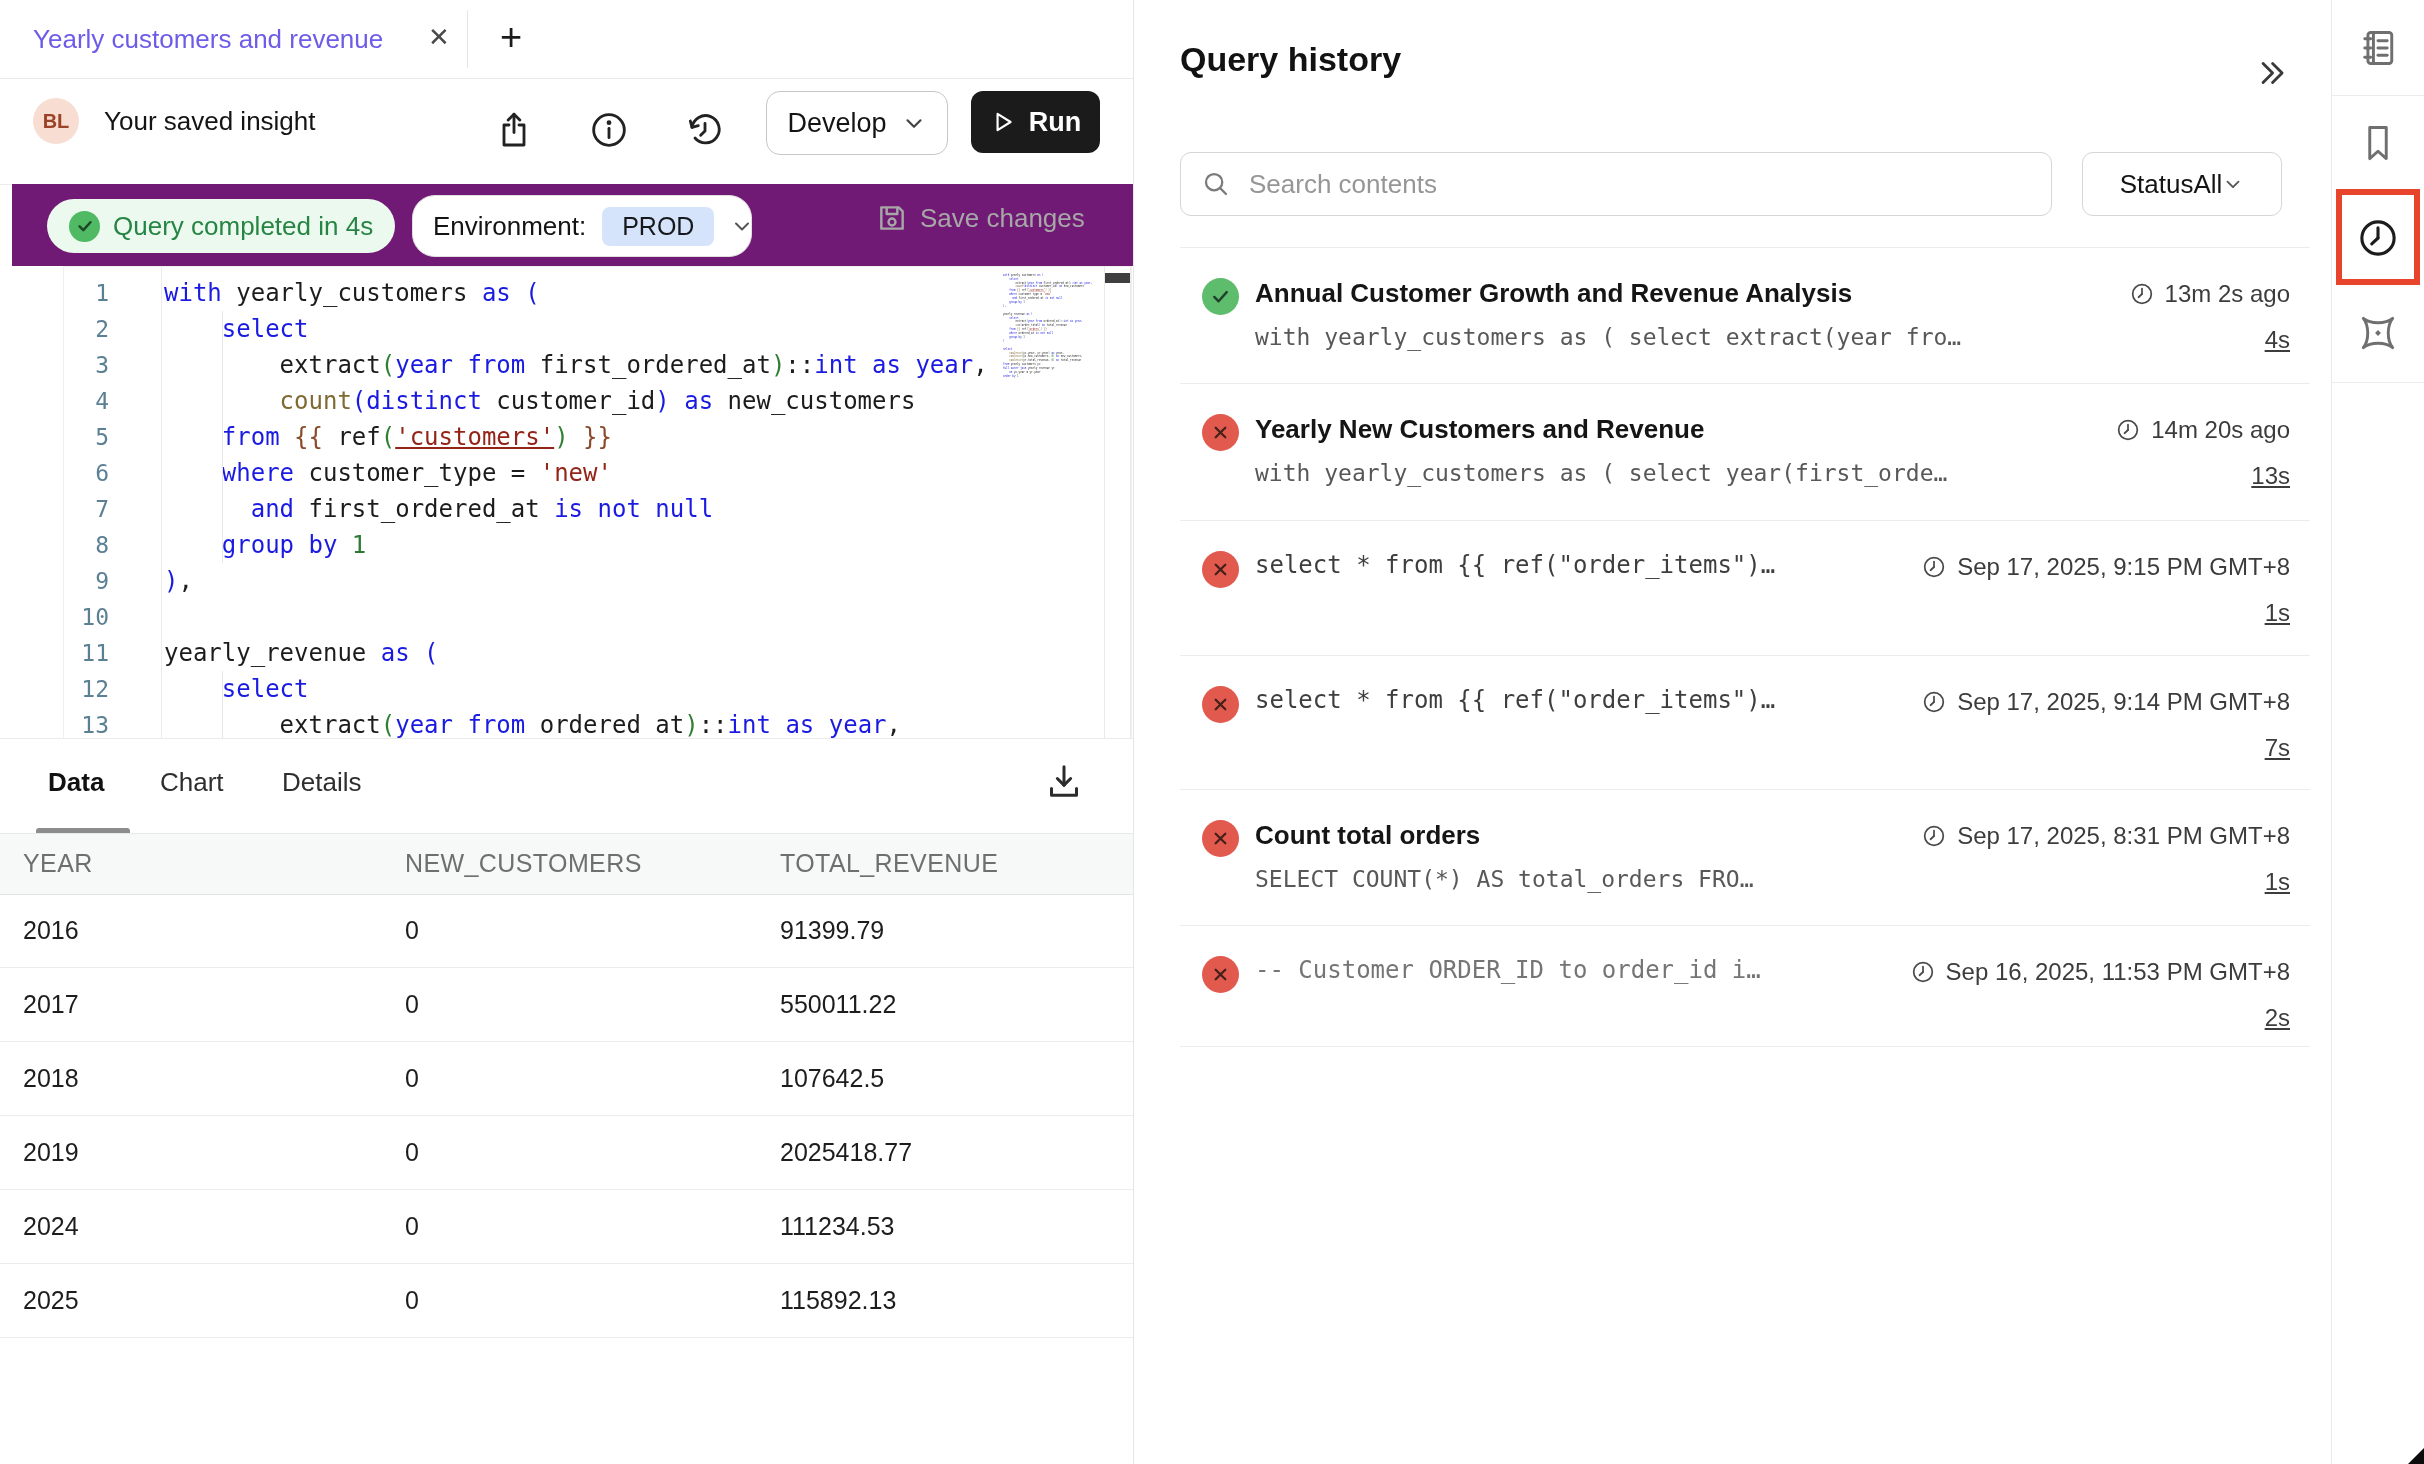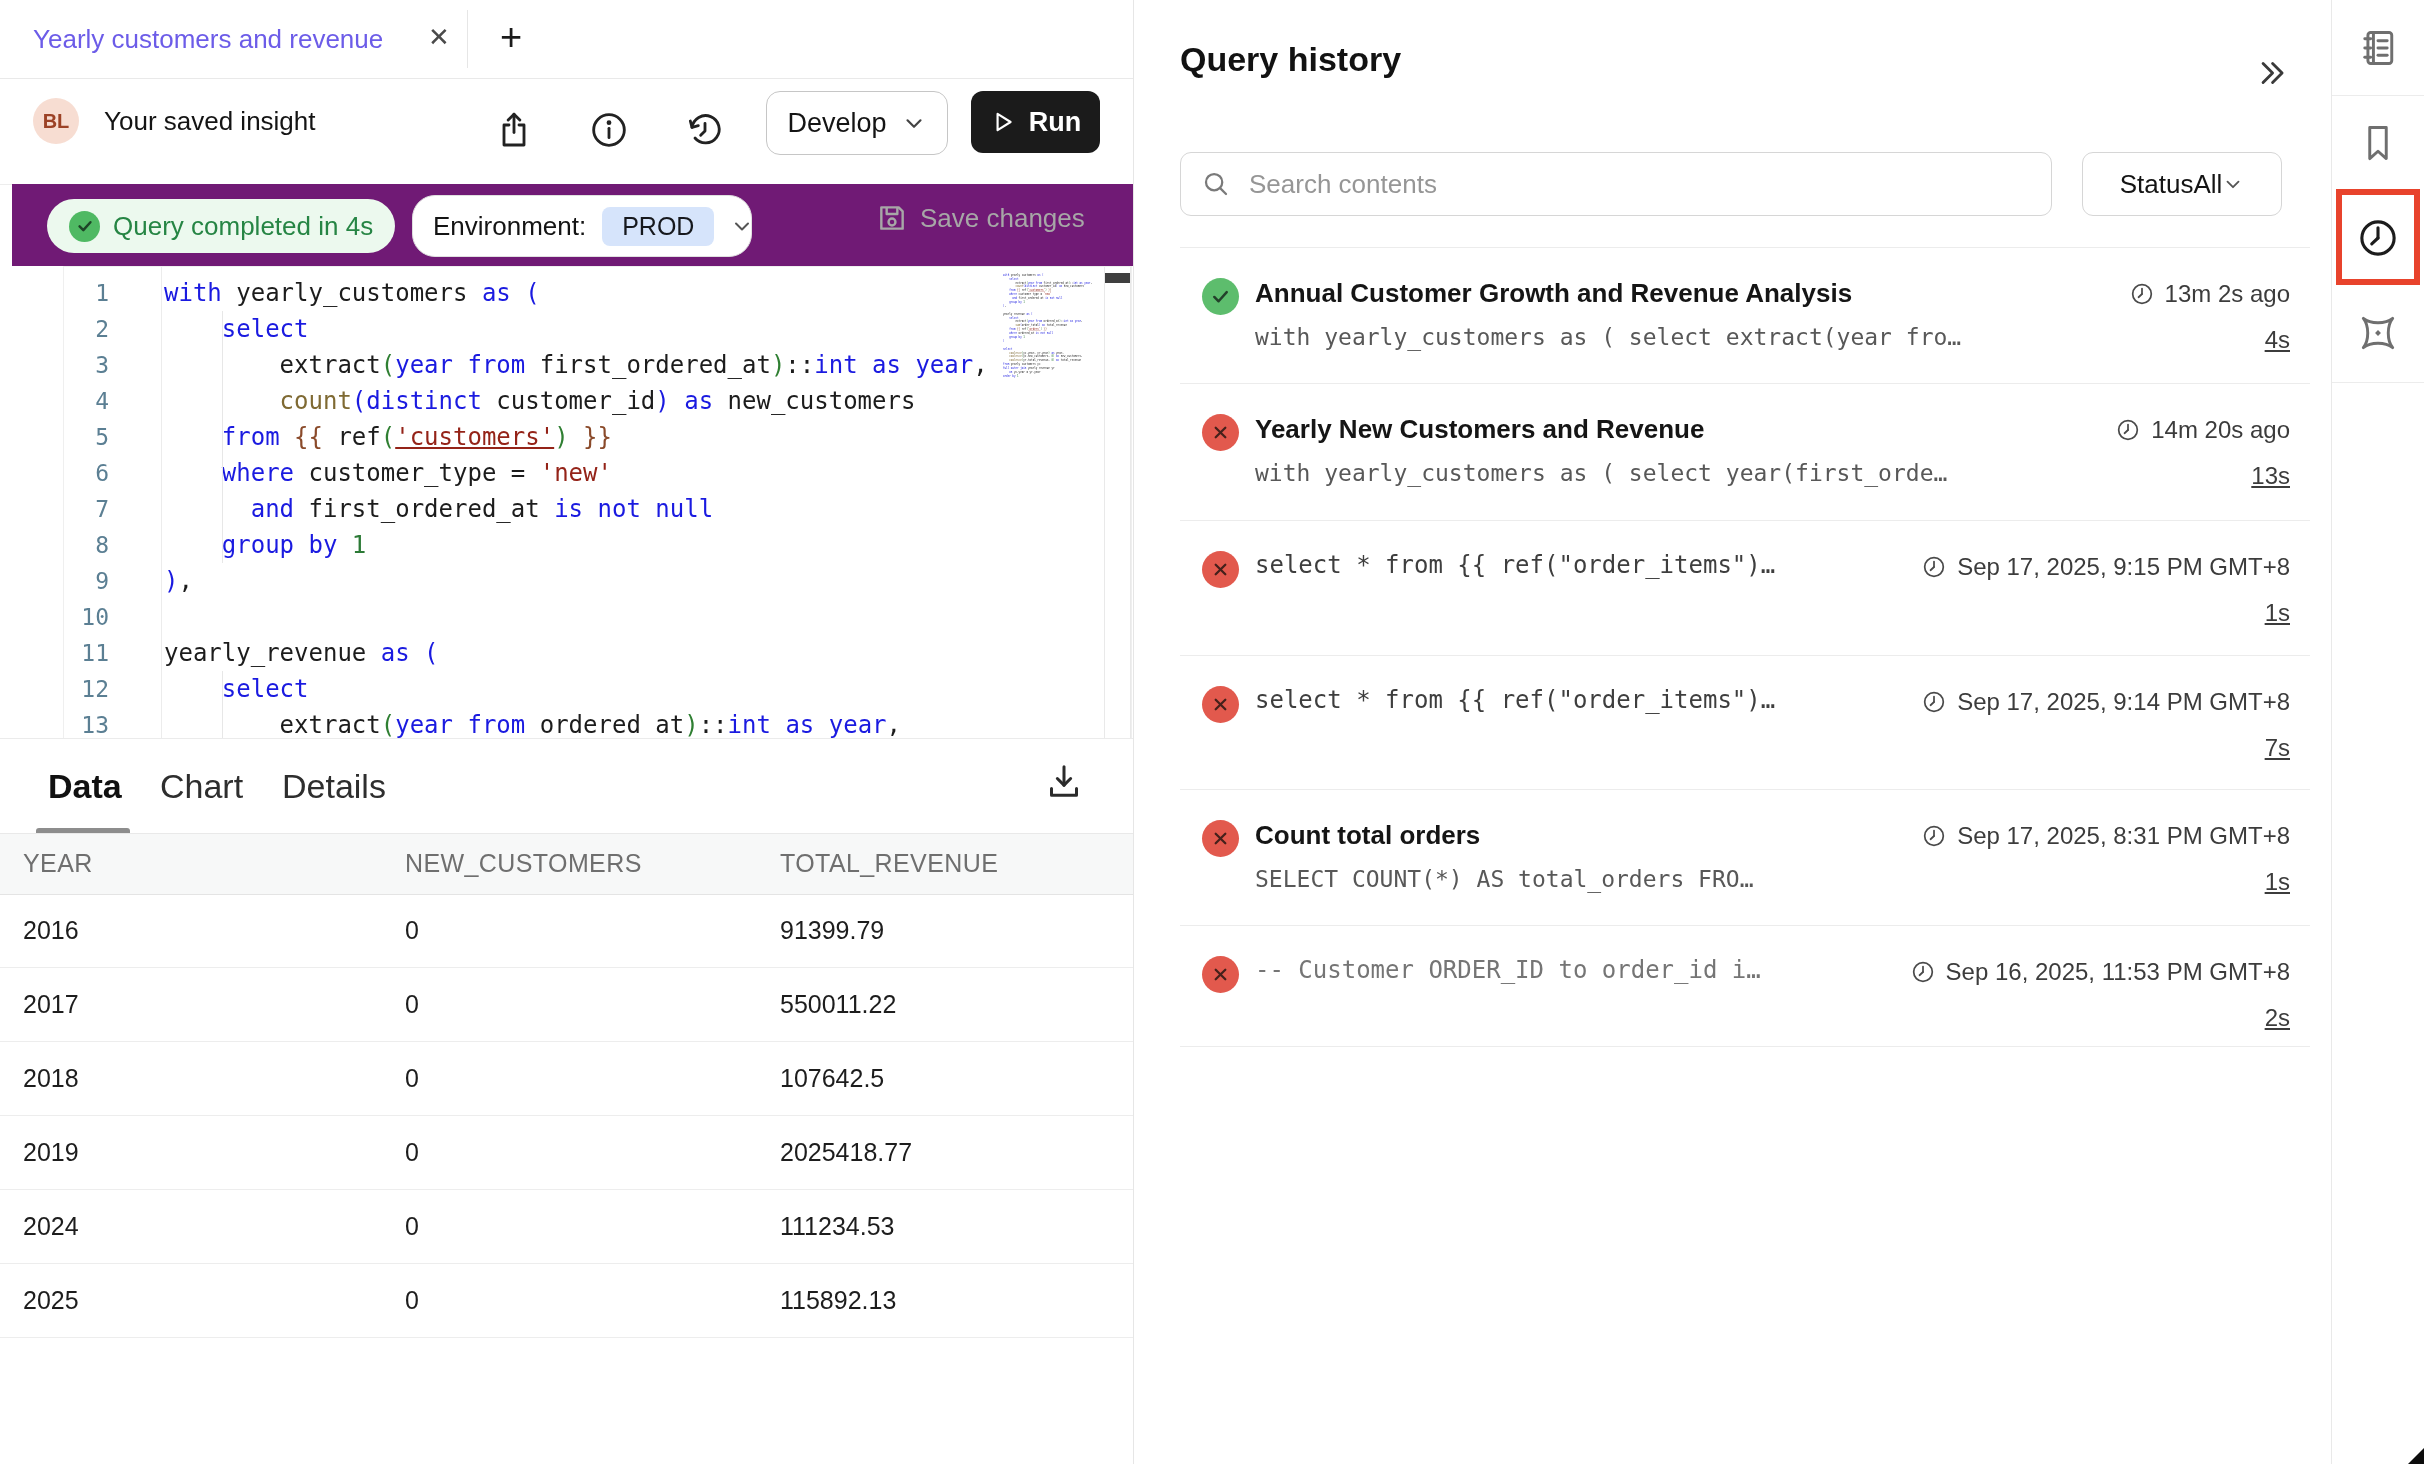--- a/index.html
+++ b/index.html
@@ -51,21 +51,21 @@
   .tk-bg{color:#2f7f32}.tk-bb{color:#1a1ae0}
   .indent-guide{position:absolute;width:1px;background:#e7e7e7;}
   #minimap{position:absolute;left:939px;top:6px;width:96px;height:460px;overflow:hidden;}
   #minimap-code{transform:scale(0.108);transform-origin:top left;font-family:"DejaVu Sans Mono",monospace;
                 font-size:24px;line-height:36px;white-space:pre;}
   #vscroll{position:absolute;left:1040px;top:0;width:25px;height:472px;border-left:1px solid #e9e9e9;border-right:1px solid #e9e9e9;}
   #vscroll-thumb{position:absolute;left:0;top:6px;width:25px;height:10px;background:#3f3f3f;}
 
   
   #result-tabs{left:0;top:738px;width:1133px;height:95px;border-top:1px solid #ebebeb;background:#fff;}
-  .rtab{position:absolute;top:28px;font-size:34px;color:#2e2e2e;}
+  .rtab{position:absolute;top:28px;font-size:26px;color:#2e2e2e;}
   .rtab.active{font-weight:700;color:#111;}
   #data-underline{position:absolute;left:36px;bottom:0;width:94px;height:6px;background:#8d8d8d;border-radius:3px 3px 0 0;}
   #download-btn{position:absolute;left:1044px;top:22px;width:44px;height:44px;}
   #grid-header{left:0;top:833px;width:1133px;height:60px;background:#f7f8f8;border-top:1px solid #e9e9e9;border-bottom:1px solid #e4e4e4;}
   .gh-cell{position:absolute;top:15px;font-size:25px;color:#6f6f6f;letter-spacing:.4px;}
   #grid-rows{left:0;top:894px;width:1133px;}
   .grow{position:relative;height:73px;border-bottom:1px solid #ededed;}
   .gcell{position:absolute;top:22px;font-size:25px;color:#1d1d1d;}
   .c0{left:23px;} .c1{left:405px;} .c2{left:780px;}
 

